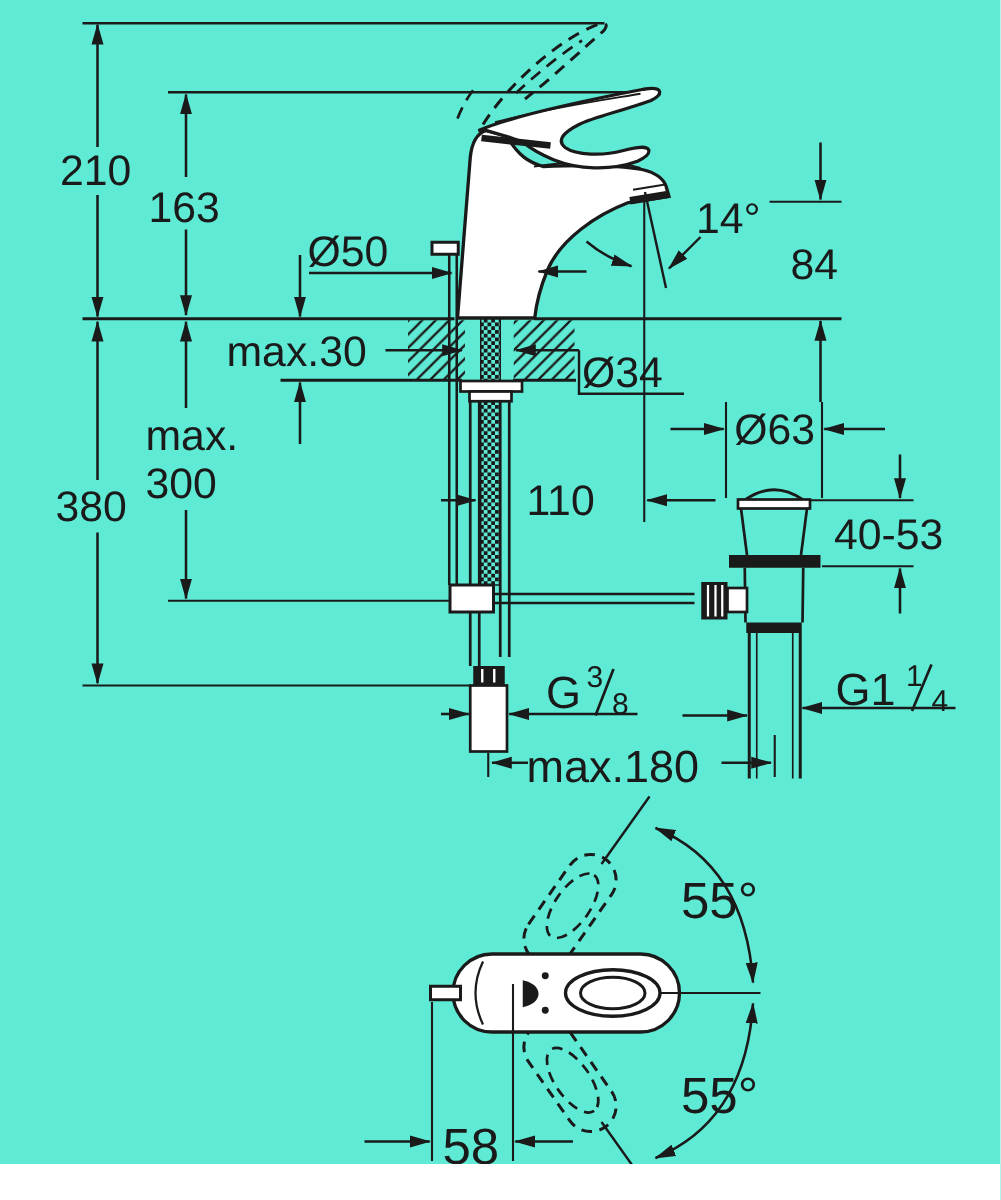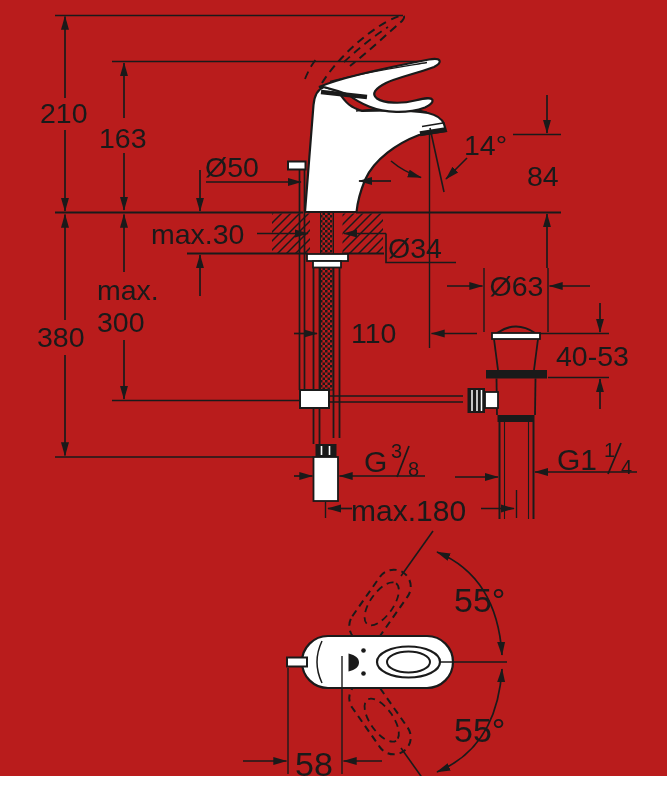--- a/index.html
+++ b/index.html
@@ -1,16 +1,16 @@
 <!DOCTYPE html>
 <html><head>
 <meta charset="utf-8">
 <style>
   html,body{margin:0;padding:0;background:#ffffff;}
-  .stage{position:relative;width:667px;height:776px;background:#b91c1c;overflow:hidden;}
+  .stage{position:relative;width:667px;height:776px;background:#5eead4;overflow:hidden;}
   svg{display:block;}
   svg text{font-family:"Liberation Sans","DejaVu Sans",sans-serif;fill:#1a1a1a;}
   .dim{font-size:28.5px;}
   .dim-big{font-size:30px;}
   .dim-xl{font-size:34px;}
   .frac{font-size:20px;}
   .ln{stroke:#1a1a1a;fill:none;}
 </style>
 </head>
 <body>

